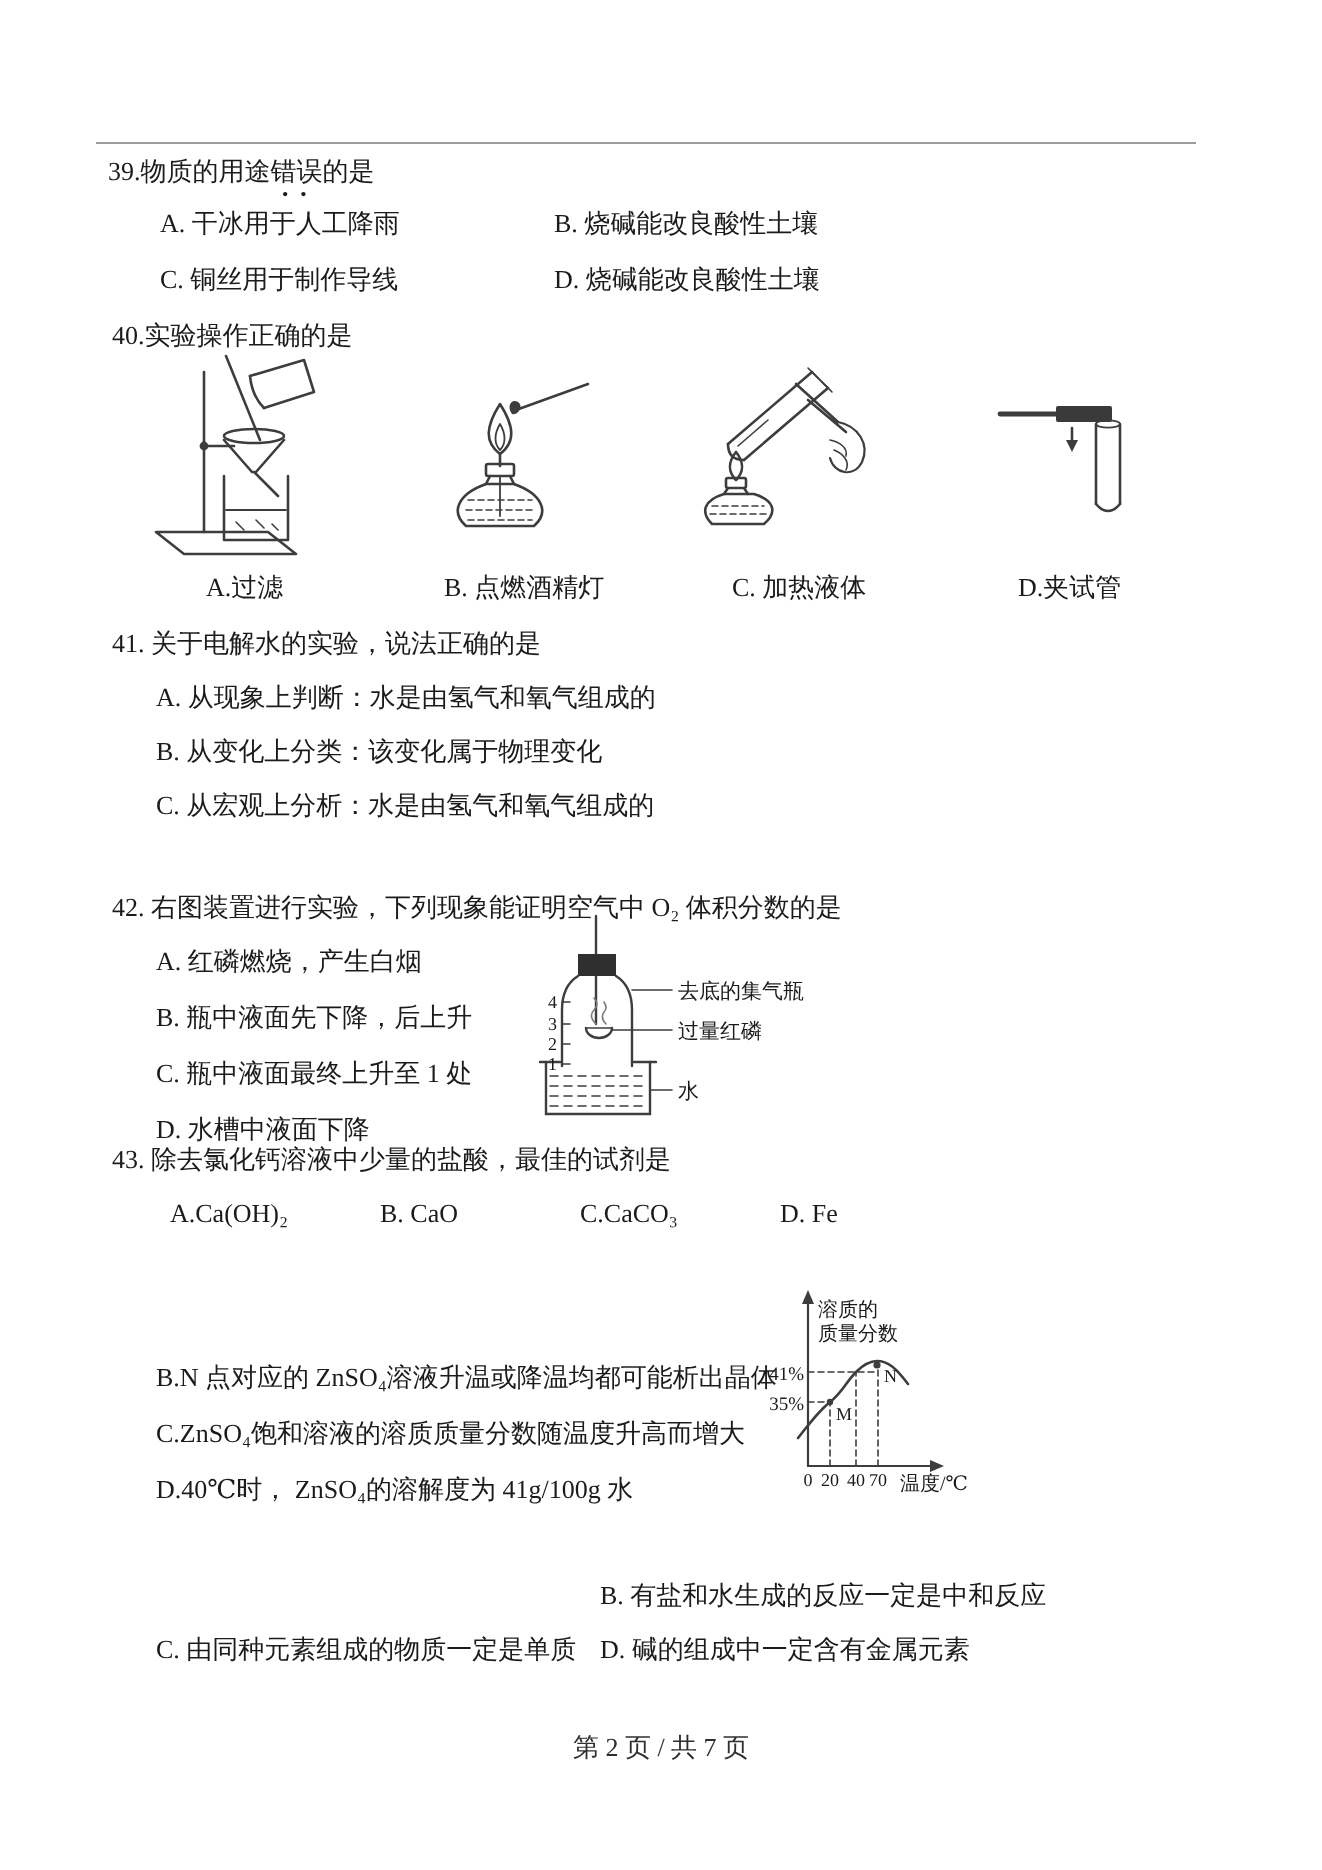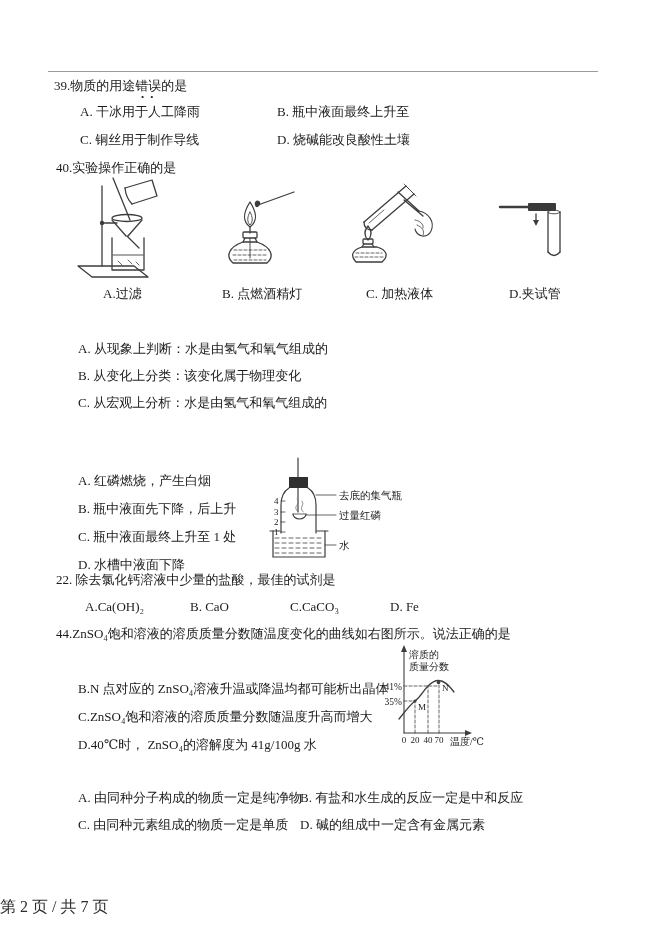--- a/index.html
+++ b/index.html
@@ -5,33 +5,33 @@
   html,body{margin:0;padding:0;background:#e8e8e8;}
   .page{
     position:relative;width:661px;height:935px;background:#ffffff;
     font-family:"Liberation Serif","DejaVu Serif",serif;color:#1b1b1b;
     overflow:hidden;margin:0 auto;
   }
   .rule{position:absolute;left:48px;top:71px;width:550px;height:1px;background:#9b9b9b;}
   .stem,.opt,.cap{position:absolute;white-space:pre;font-size:13px;line-height:15px;}
   .dots{position:absolute;left:141px;top:92px;font-size:9px;letter-spacing:6px;white-space:pre;}
   .fig{position:absolute;}
-  .footer{position:absolute;left:0;top:865px;width:661px;text-align:left;font-size:16px;color:#2e2e2e;white-space:pre;margin-top:32px;}
+  .footer{position:absolute;left:0;top:865px;width:661px;text-align:center;font-size:13px;color:#2e2e2e;white-space:pre;}
   svg text{font-family:"Liberation Serif","DejaVu Serif",serif;fill:#1b1b1b;}
 </style>
 </head>
 <body>
 
 <div class="page">
   <div class="rule"></div>
 
   <div class="stem" style="left:54px;top:78px"><span>39.</span><span>物质的用途错误的是</span></div>
   <div class="dots">••</div>
   <div class="opt" style="left:80px;top:104px">A. 干冰用于人工降雨</div>
-  <div class="opt" style="left:277px;top:104px">B. 瓶中液面最终上升至</div>
+  <div class="opt" style="left:277px;top:104px">B. 烧碱能改良酸性土壤</div>
   <div class="opt" style="left:80px;top:132px">C. 铜丝用于制作导线</div>
   <div class="opt" style="left:277px;top:132px">D. 烧碱能改良酸性土壤</div>
 
   <div class="stem" style="left:56px;top:160px"><span>40.</span><span>实验操作正确的是</span></div>
 
   <svg class="fig" style="left:72px;top:176px" width="95" height="104" viewBox="0 0 95 104">
     <g stroke="#3d3d3d" fill="none" stroke-width="1.3" stroke-linecap="round" stroke-linejoin="round">
       <line x1="30" y1="10" x2="30" y2="90"></line>
       <polygon points="6,90 62,90 76,101 20,101"></polygon>
       <line x1="30" y1="47" x2="45" y2="47"></line>
@@ -91,24 +91,26 @@
       <path d="M 50 56 Q 56 63 62 56"></path>
       <ellipse cx="56" cy="16" rx="6" ry="1.8" stroke-width="0.9"></ellipse>
     </g>
   </svg>
 
   <div class="cap" style="left:103px;top:286px">A.过滤</div>
   <div class="cap" style="left:222px;top:286px">B. 点燃酒精灯</div>
   <div class="cap" style="left:366px;top:286px">C. 加热液体</div>
   <div class="cap" style="left:509px;top:286px">D.夹试管</div>
 
+  <div class="stem" style="left:56px;top:314px"><span>41.</span><span> 关于电解水的实验，说法正确的是</span></div>
   <div class="opt" style="left:78px;top:341px">A. 从现象上判断：水是由氢气和氧气组成的</div>
   <div class="opt" style="left:78px;top:368px">B. 从变化上分类：该变化属于物理变化</div>
   <div class="opt" style="left:78px;top:395px">C. 从宏观上分析：水是由氢气和氧气组成的</div>
 
+  <div class="stem" style="left:56px;top:446px"><span>42.</span><span> 右图装置进行实验，下列现象能证明空气中 O₂ 体积分数的是</span></div>
   <div class="opt" style="left:78px;top:473px">A. 红磷燃烧，产生白烟</div>
   <div class="opt" style="left:78px;top:501px">B. 瓶中液面先下降，后上升</div>
   <div class="opt" style="left:78px;top:529px">C. 瓶中液面最终上升至 1 处</div>
   <div class="opt" style="left:78px;top:557px">D. 水槽中液面下降</div>
 
   <svg class="fig" style="left:268px;top:455px" width="182" height="110" viewBox="0 0 182 110">
     <g stroke="#3d3d3d" fill="none" stroke-width="1.2" stroke-linecap="round">
       <line x1="30" y1="3" x2="30" y2="57"></line>
       <rect x="21" y="22" width="19" height="11" fill="#2f2f2f" stroke="none"></rect>
       <path d="M 21 33 Q 13 38 13 50 L 13 78"></path>
@@ -129,27 +131,26 @@
     </g>
     <text x="6" y="49" font-size="9">4</text>
     <text x="6" y="60" font-size="9">3</text>
     <text x="6" y="70" font-size="9">2</text>
     <text x="6" y="80" font-size="9">1</text>
     <text x="71" y="44" font-size="10.5">去底的集气瓶</text>
     <text x="71" y="64" font-size="10.5">过量红磷</text>
     <text x="71" y="94" font-size="10.5">水</text>
   </svg>
 
-  <div class="stem" style="left:56px;top:572px"><span>22.</span><span> 除去氯化钙溶液中少量的盐酸，最佳的试剂是</span></div>
+  <div class="stem" style="left:56px;top:572px"><span>43.</span><span> 除去氯化钙溶液中少量的盐酸，最佳的试剂是</span></div>
   <div class="opt" style="left:85px;top:599px">A.Ca(OH)₂</div>
   <div class="opt" style="left:190px;top:599px">B. CaO</div>
   <div class="opt" style="left:290px;top:599px">C.CaCO₃</div>
   <div class="opt" style="left:390px;top:599px">D. Fe</div>
 
-  <div class="stem" style="left:56px;top:626px"><span>44.</span><span>ZnSO₄饱和溶液的溶质质量分数随温度变化的曲线如右图所示。说法正确的是</span></div>
   <div class="opt" style="left:78px;top:681px">B.N 点对应的 ZnSO₄溶液升温或降温均都可能析出晶体</div>
   <div class="opt" style="left:78px;top:709px">C.ZnSO₄饱和溶液的溶质质量分数随温度升高而增大</div>
   <div class="opt" style="left:78px;top:737px">D.40℃时， ZnSO₄的溶解度为 41g/100g 水</div>
 
   <svg class="fig" style="left:368px;top:643px" width="126" height="108" viewBox="0 0 126 108">
     <g stroke="#3d3d3d" fill="none" stroke-width="1.1" stroke-linecap="round">
       <line x1="36" y1="6" x2="36" y2="90"></line>
       <line x1="36" y1="90" x2="100" y2="90"></line>
       <polygon points="33,9 36,2 39,9" fill="#3d3d3d" stroke="none"></polygon>
       <polygon points="97,87 104,90 97,93" fill="#3d3d3d" stroke="none"></polygon>
@@ -170,19 +171,18 @@
     <text x="34" y="62" font-size="9.5" text-anchor="end">35%</text>
     <text x="50" y="67" font-size="9">M</text>
     <text x="74" y="48" font-size="9">N</text>
     <text x="36" y="100" font-size="9" text-anchor="middle">0</text>
     <text x="47" y="100" font-size="9" text-anchor="middle">20</text>
     <text x="60" y="100" font-size="9" text-anchor="middle">40</text>
     <text x="71" y="100" font-size="9" text-anchor="middle">70</text>
     <text x="82" y="102" font-size="10">温度/℃</text>
   </svg>
 
-  <div class="opt" style="left:78px;top:790px">A. 由同种分子构成的物质一定是纯净物</div>
   <div class="opt" style="left:300px;top:790px">B. 有盐和水生成的反应一定是中和反应</div>
   <div class="opt" style="left:78px;top:817px">C. 由同种元素组成的物质一定是单质</div>
   <div class="opt" style="left:300px;top:817px">D. 碱的组成中一定含有金属元素</div>
 
   <div class="footer">第 2 页 / 共 7 页</div>
 </div>
 
 </body></html>

